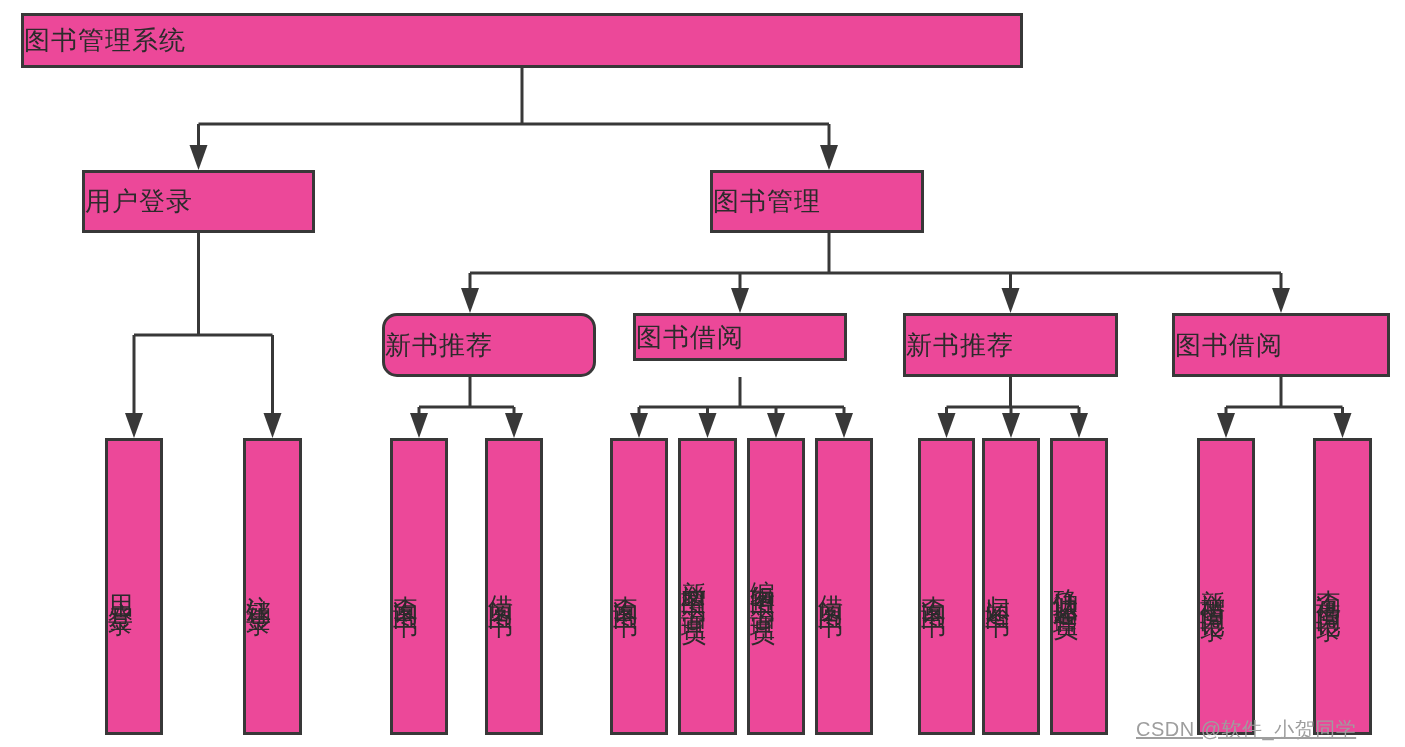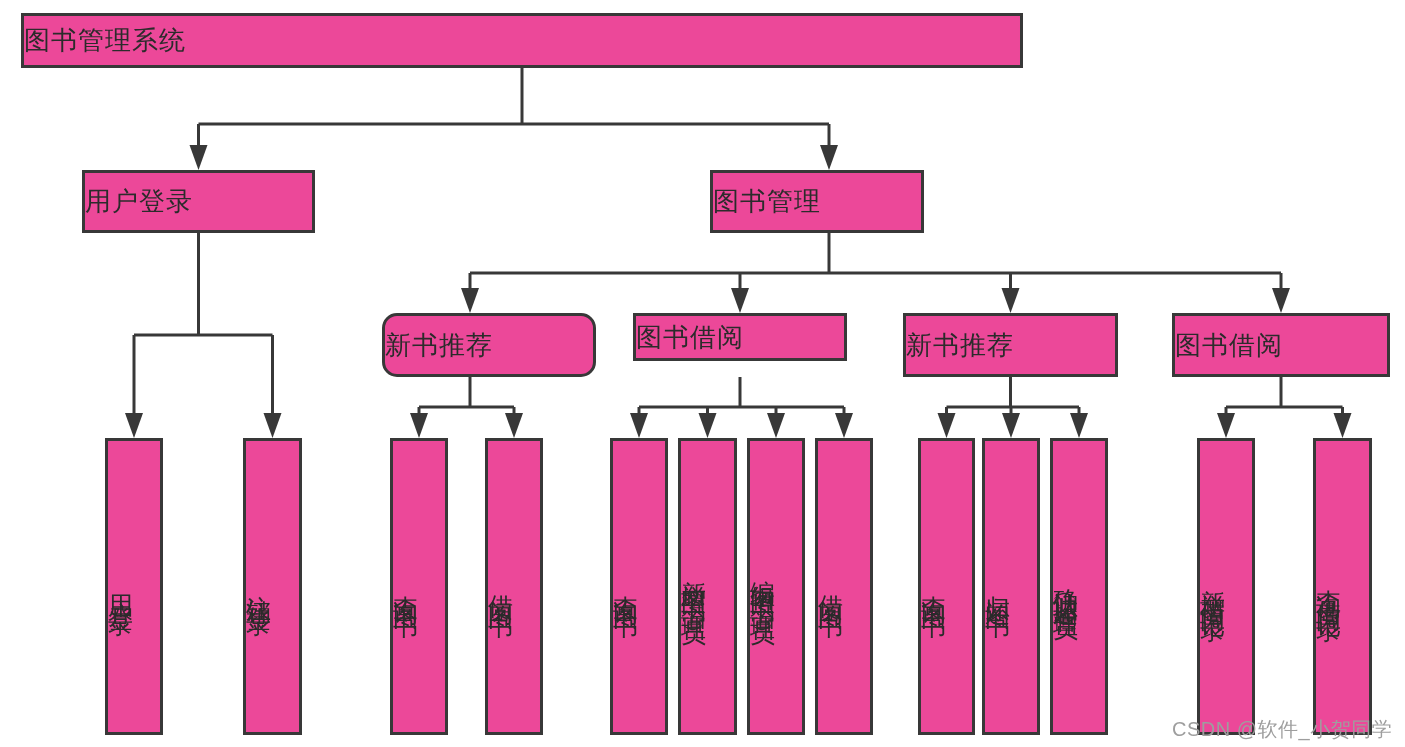--- a/index.html
+++ b/index.html
@@ -44,28 +44,29 @@
     writing-mode: vertical-rl;
     text-orientation: mixed;
     font-size: 25px;
     letter-spacing: 6px;
     line-height: 1;
     color: #2b2b2b;
     white-space: nowrap;
   }
   .watermark {
     position: absolute;
-    left: 1172px;
+    left: 1136px;
     top: 716px;
     width: 228px;
     font-size: 20px;
     color: #9e9e9e;
     z-index: 3;
     white-space: nowrap;
     letter-spacing: 0.5px;
+    text-decoration: underline;
   }
 </style>
 </head>
 <body>
 
 <svg id="connector-layer" width="1405" height="747" viewBox="0 0 1405 747">
   <g stroke="#383838" stroke-width="3" fill="none">
 
     <path d="M522 68 V124"></path>
     <path d="M198.5 124 H829"></path>

